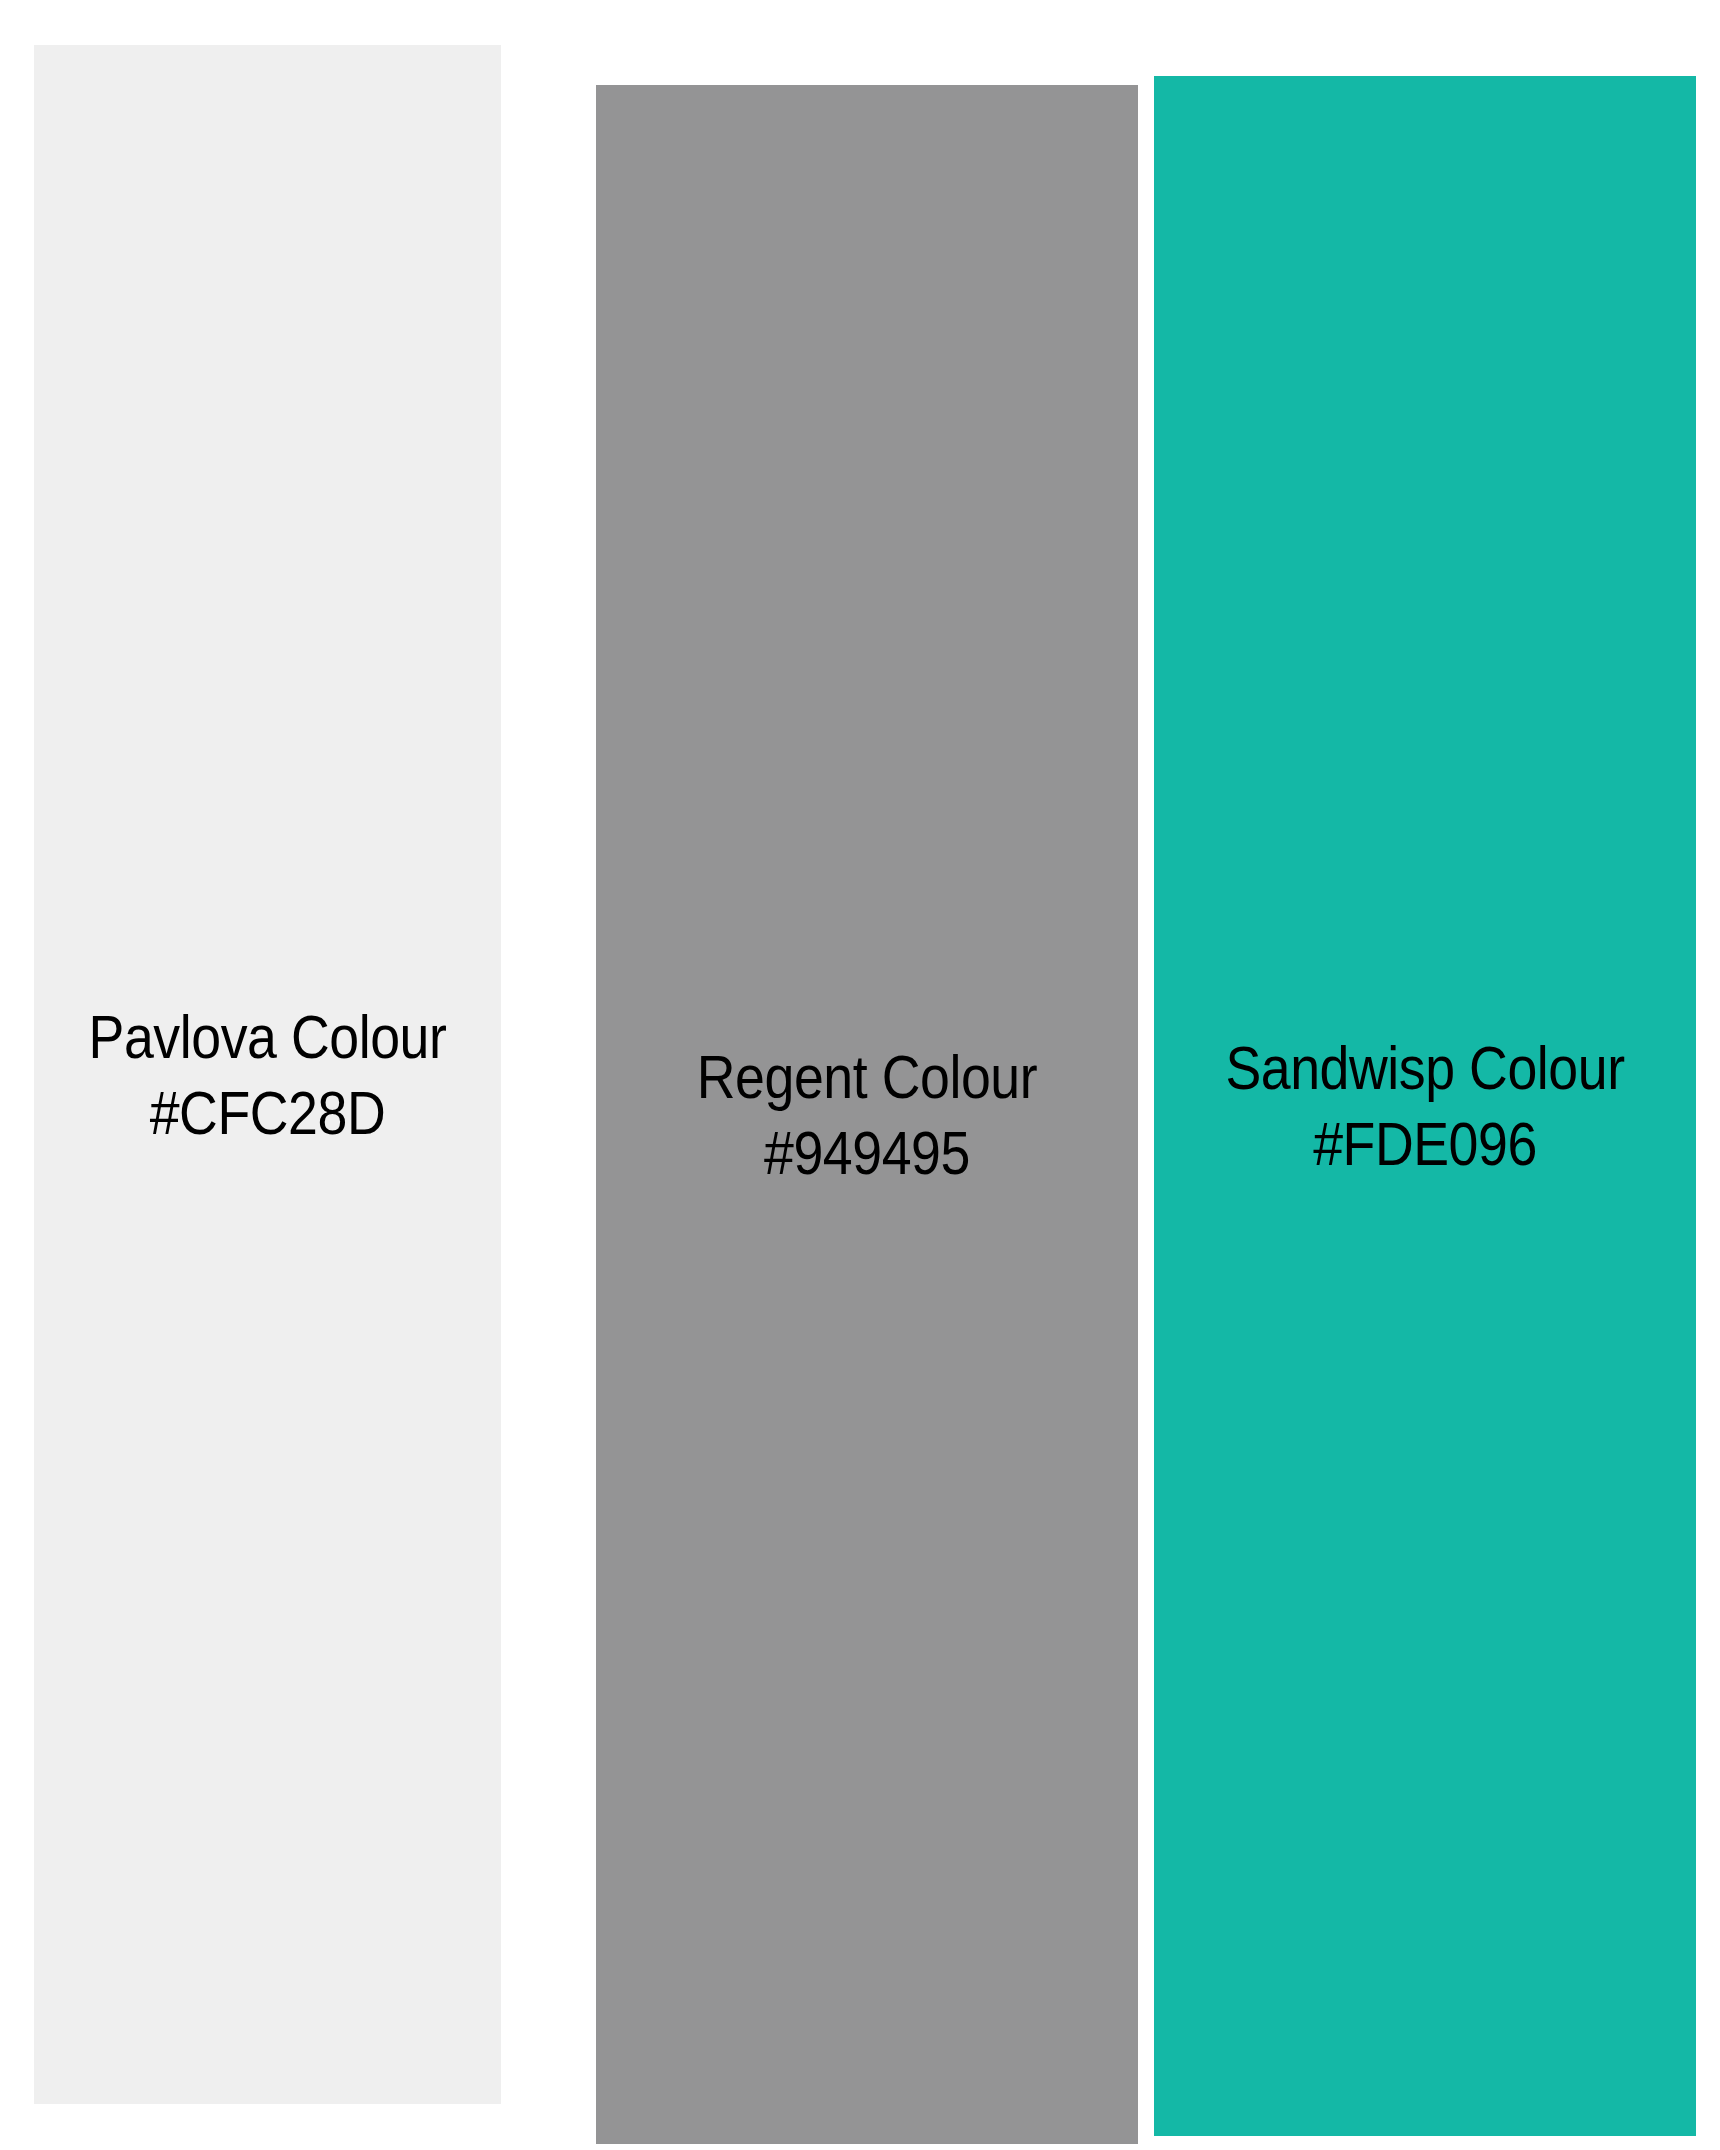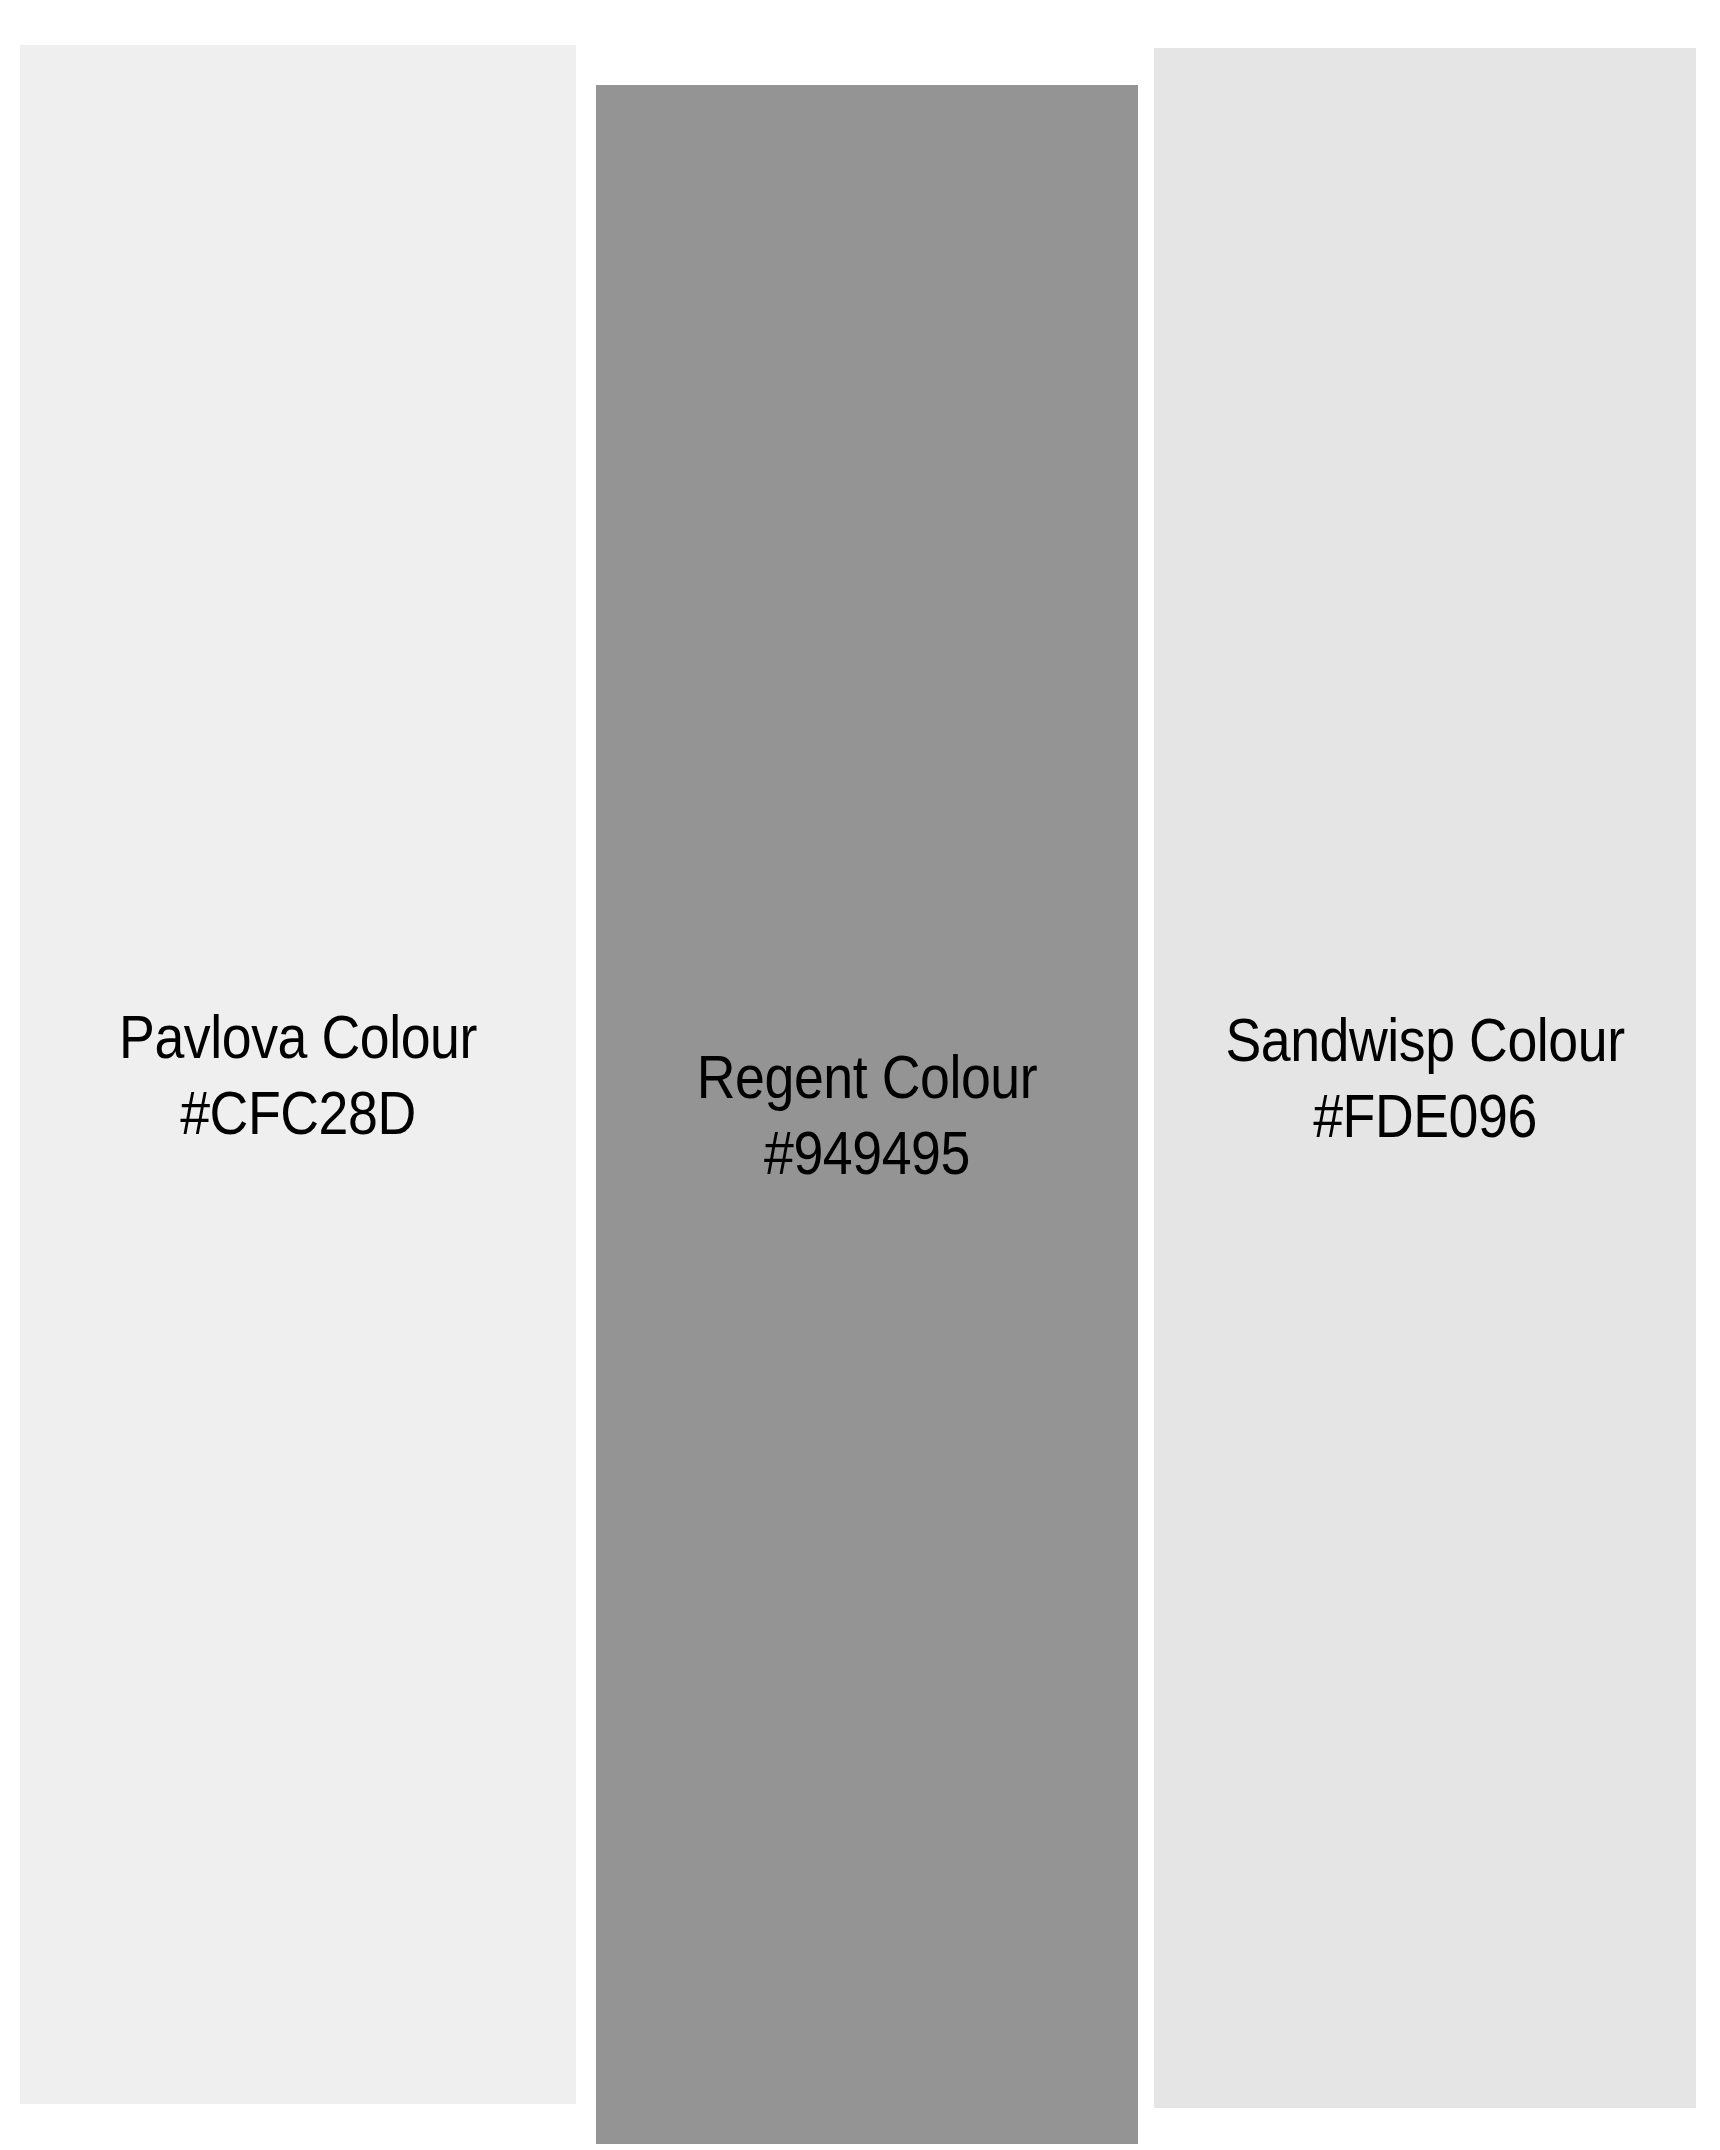--- a/index.html
+++ b/index.html
@@ -27,23 +27,23 @@
     box-sizing: border-box;
     display: flex;
     flex-direction: column;
     align-items: center;
     justify-content: center;
     overflow: hidden;
   }
 
   
   #swatch-panel-1 {
-    left: 20px;
+    left: 34px;
     top: 45px;
-    width: 556px;
+    width: 467px;
     height: 2059px;
   }
   #swatch-panel-2 {
     left: 596px;
     top: 45px;
     width: 542px;
     height: 2059px;
     margin-top: 40px;
   }
   #swatch-panel-3 {
@@ -94,21 +94,21 @@
     </div>
   </div>
 
   <div class="swatch-panel" id="swatch-panel-2" style="background-color: rgb(148, 148, 149);">
     <div class="swatch-caption" style="color: rgb(0, 0, 0);">
       <span class="caption-line caption-line-name">Regent Colour</span>
       <span class="caption-line caption-line-hex">#949495</span>
     </div>
   </div>
 
-  <div class="swatch-panel" id="swatch-panel-3" style="background-color: #e5e5e5;">
+  <div class="swatch-panel" id="swatch-panel-3" style="background-color: #14b8a6; margin-top: 28px;">
     <div class="swatch-caption" style="color: rgb(0, 0, 0);">
       <span class="caption-line caption-line-name">Sandwisp Colour</span>
       <span class="caption-line caption-line-hex">#FDE096</span>
     </div>
   </div>
 
 </div>
 
 
 </body></html>

